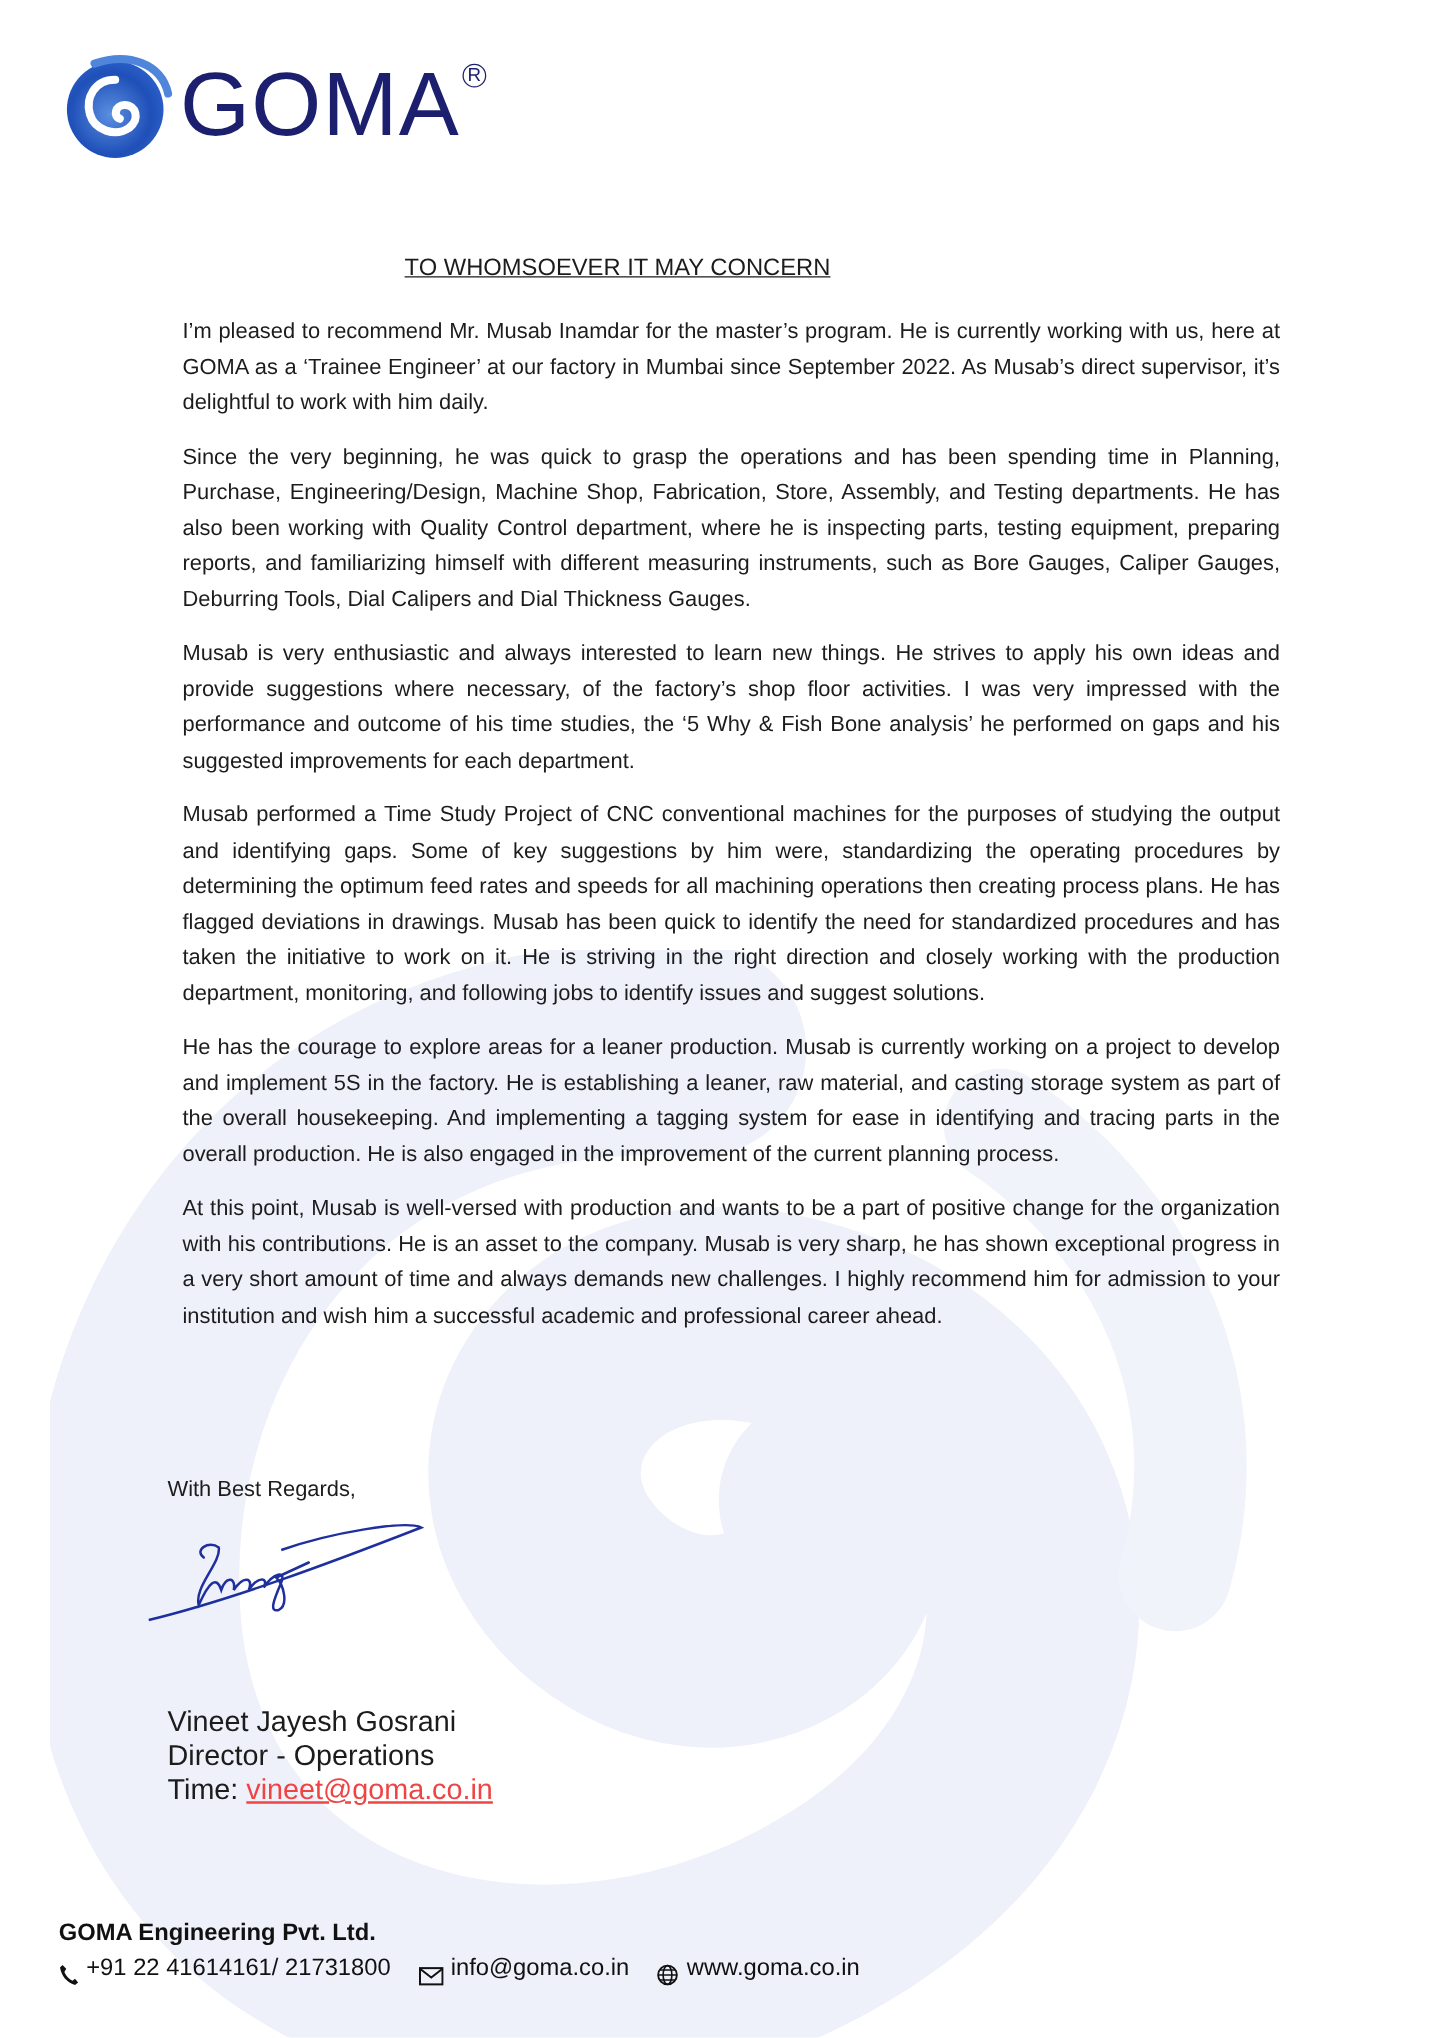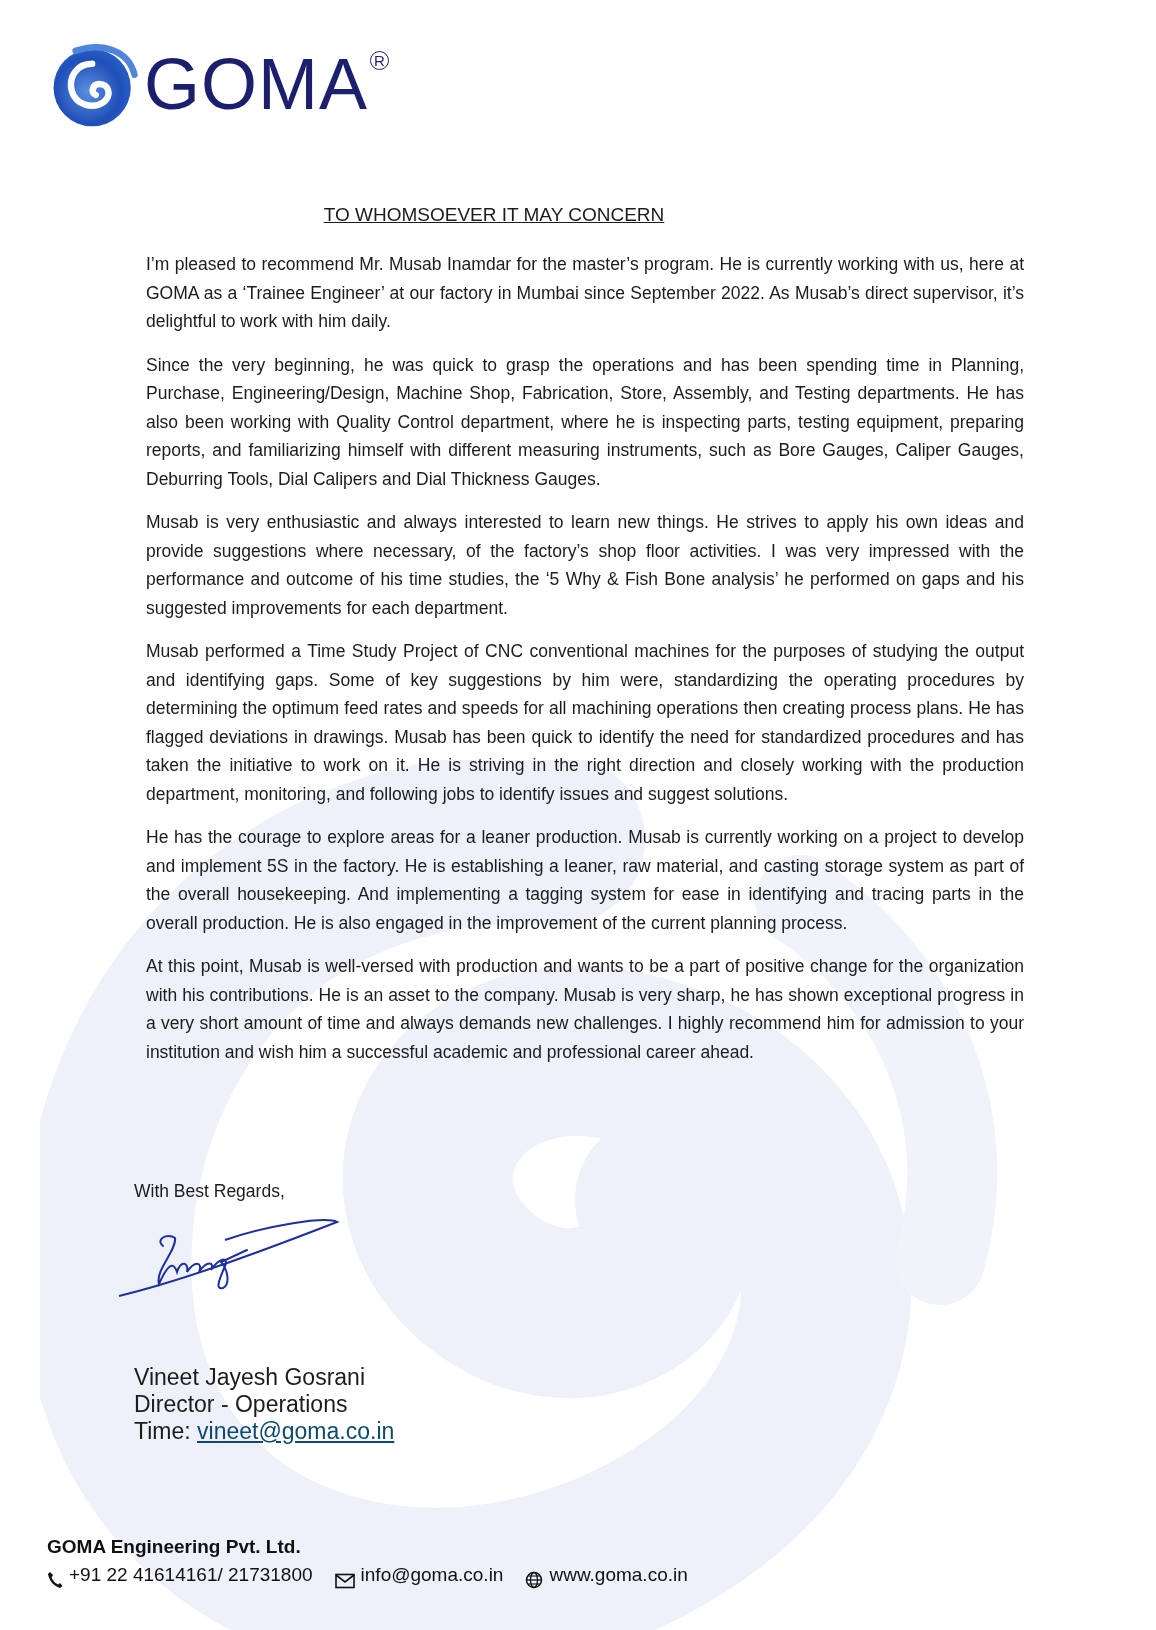--- a/index.html
+++ b/index.html
@@ -27,21 +27,21 @@
   }
   .body-text {
     position: absolute; left: 134px; top: 250px; width: 890px;
   }
   .body-text p {
     margin: 0 0 15px 12px; font-size: 17.5px; line-height: 28.5px; text-align: justify;
   }
   .closing { position: absolute; left: 134px; top: 1181px; font-size: 17.5px; }
   .signature { position: absolute; left: 115px; top: 1210px; width: 230px; height: 95px; }
   .signer { position: absolute; left: 134px; top: 1316px; font-size: 23px; line-height: 27px; margin-top: 48px; }
-  .signer a { color: #0c4a6e; text-decoration: underline; text-align: center; }
+  .signer a { color: #ef4444; text-decoration: underline; text-align: center; }
   .footer { position: absolute; left: 47px; top: 1533px; font-size: 19px; line-height: 28px; color: #111; }
   .footer b { font-weight: bold; }
   .footer-row { display: flex; align-items: flex-end; white-space: nowrap; }
   .footer-row .gap { display: inline-block; width: 22px; }
   .ico { display: inline-flex; align-items: center; margin-right: 6px; }
 </style>
 </head>
 <body>
 
 <svg class="watermark" viewBox="0 0 1000 900">

